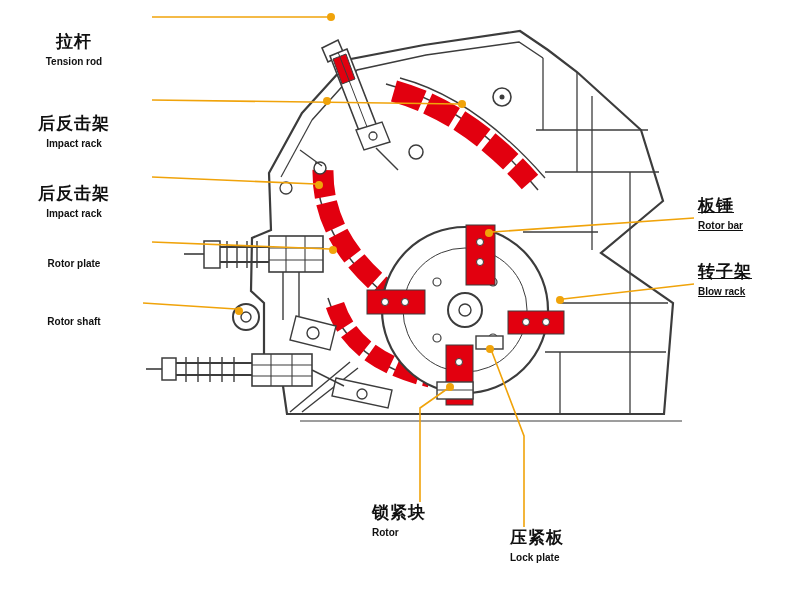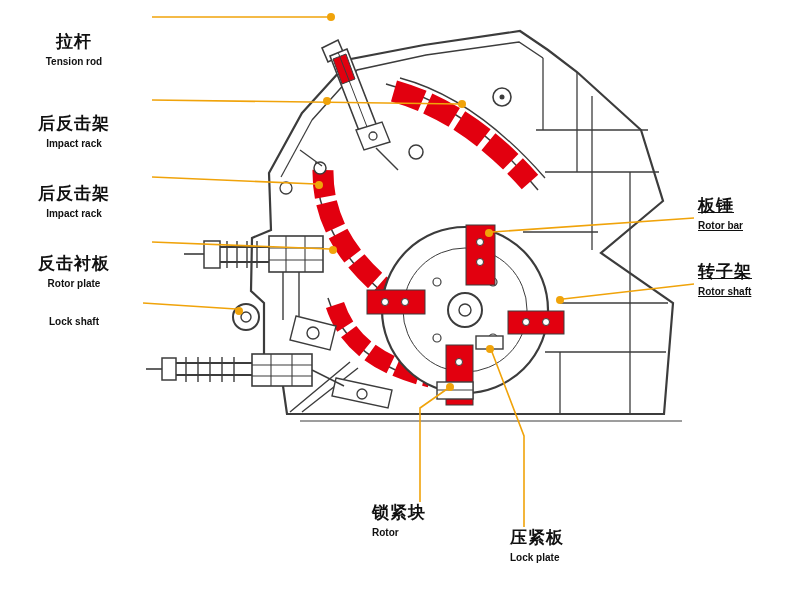--- a/index.html
+++ b/index.html
@@ -171,36 +171,35 @@
     <div class="zh">后反击架</div>
     <div class="en">Impact rack</div>
   </div>
 
   <div class="label label-left" style="top:156px">
     <div class="zh">后反击架</div>
     <div class="en">Impact rack</div>
   </div>
 
   <div class="label label-left" style="top:226px">
-    <div class="zh">反击衬板</div>
     <div class="en">Rotor plate</div>
   </div>
 
   <div class="label label-left" style="top:284px">
-    <div class="en">Lock shaft</div>
+    <div class="en">Rotor shaft</div>
   </div>
 
   <div class="label label-right" style="top:196px">
     <div class="zh">板锤</div>
     <div class="en">Rotor bar</div>
   </div>
 
   <div class="label label-right" style="top:262px">
     <div class="zh">转子架</div>
-    <div class="en">Rotor shaft</div>
+    <div class="en">Blow rack</div>
   </div>
 
   <div class="label" style="left:372px;top:503px">
     <div class="zh">锁紧块</div>
     <div class="en">Rotor</div>
   </div>
 
   <div class="label" style="left:510px;top:528px">
     <div class="zh">压紧板</div>
     <div class="en">Lock plate</div>

